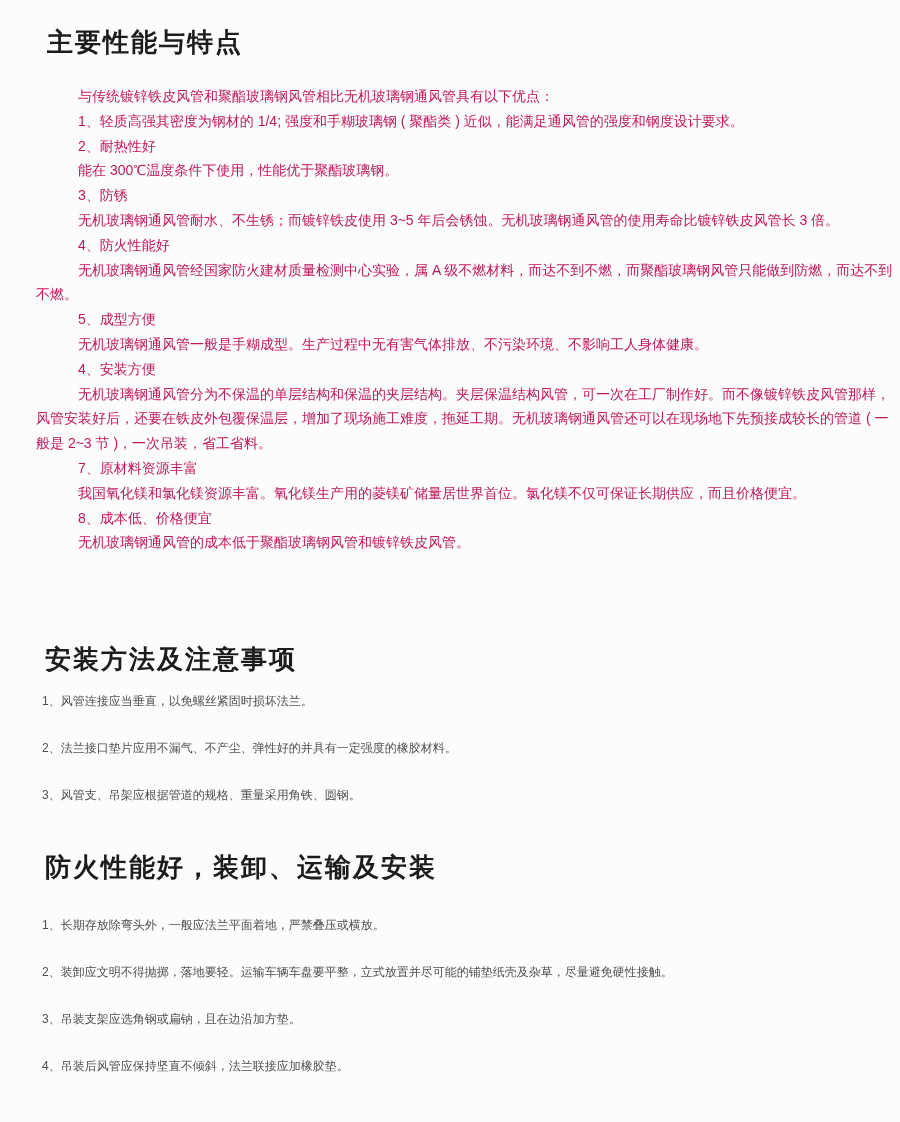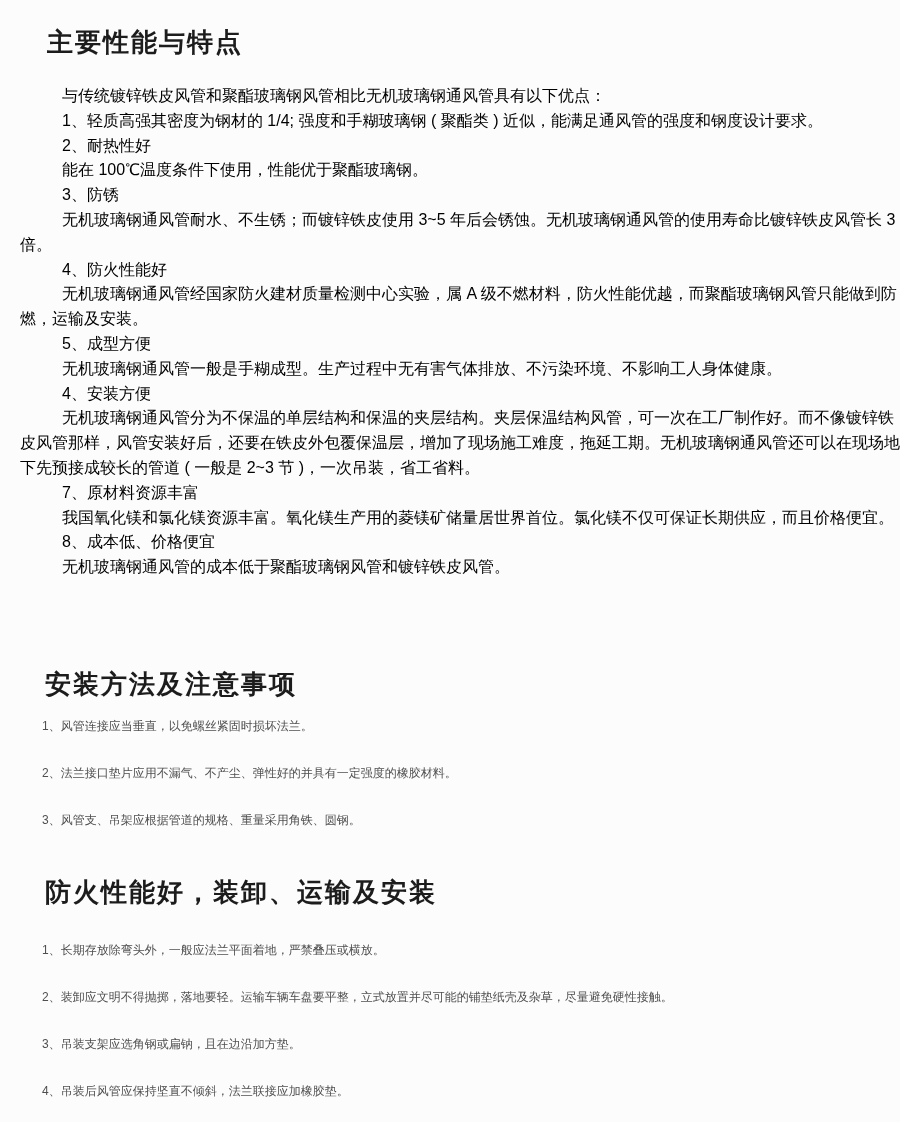--- a/index.html
+++ b/index.html
@@ -25,24 +25,24 @@
     line-height: 34px;
     letter-spacing: 2px;
     color: #1c1c1c;
   }
   .title-features { padding: 26px 0 0 35px; }
   .title-install  { margin: 88px 15px 0 33px; }
   .title-storage  { margin: 44px 0 0 33px; }
 
   
   .features-body {
-    margin: 24px 12px 0 8px;
-    font-size: 16px;
+    margin: 24px 12px 0 24px;
+    font-size: 14px;
     line-height: 24.8px;
-    color: #000000;
+    color: #be185d;
   }
   .features-body p {
     margin: 0;
     text-indent: 42px;
   }
 
   
   .item-list {
     margin: 12px 12px 0 30px;
     font-size: 12px;
@@ -58,25 +58,25 @@
 <body>
 
 <div class="page">
 
   <section>
     <h1 class="sec-title title-features">主要性能与特点</h1>
     <div class="features-body">
       <p>与传统镀锌铁皮风管和聚酯玻璃钢风管相比无机玻璃钢通风管具有以下优点：</p>
       <p>1、轻质高强其密度为钢材的 1/4; 强度和手糊玻璃钢 ( 聚酯类 ) 近似，能满足通风管的强度和钢度设计要求。</p>
       <p>2、耐热性好</p>
-      <p>能在 100℃温度条件下使用，性能优于聚酯玻璃钢。</p>
+      <p>能在 300℃温度条件下使用，性能优于聚酯玻璃钢。</p>
       <p>3、防锈</p>
       <p>无机玻璃钢通风管耐水、不生锈；而镀锌铁皮使用 3~5 年后会锈蚀。无机玻璃钢通风管的使用寿命比镀锌铁皮风管长 3 倍。</p>
       <p>4、防火性能好</p>
-      <p>无机玻璃钢通风管经国家防火建材质量检测中心实验，属 A 级不燃材料，防火性能优越，而聚酯玻璃钢风管只能做到防燃，运输及安装。</p>
+      <p>无机玻璃钢通风管经国家防火建材质量检测中心实验，属 A 级不燃材料，而达不到不燃，而聚酯玻璃钢风管只能做到防燃，而达不到不燃。</p>
       <p>5、成型方便</p>
       <p>无机玻璃钢通风管一般是手糊成型。生产过程中无有害气体排放、不污染环境、不影响工人身体健康。</p>
       <p>4、安装方便</p>
       <p>无机玻璃钢通风管分为不保温的单层结构和保温的夹层结构。夹层保温结构风管，可一次在工厂制作好。而不像镀锌铁皮风管那样，风管安装好后，还要在铁皮外包覆保温层，增加了现场施工难度，拖延工期。无机玻璃钢通风管还可以在现场地下先预接成较长的管道 ( 一般是 2~3 节 )，一次吊装，省工省料。</p>
       <p>7、原材料资源丰富</p>
       <p>我国氧化镁和氯化镁资源丰富。氧化镁生产用的菱镁矿储量居世界首位。氯化镁不仅可保证长期供应，而且价格便宜。</p>
       <p>8、成本低、价格便宜</p>
       <p>无机玻璃钢通风管的成本低于聚酯玻璃钢风管和镀锌铁皮风管。</p>
     </div>
   </section>

